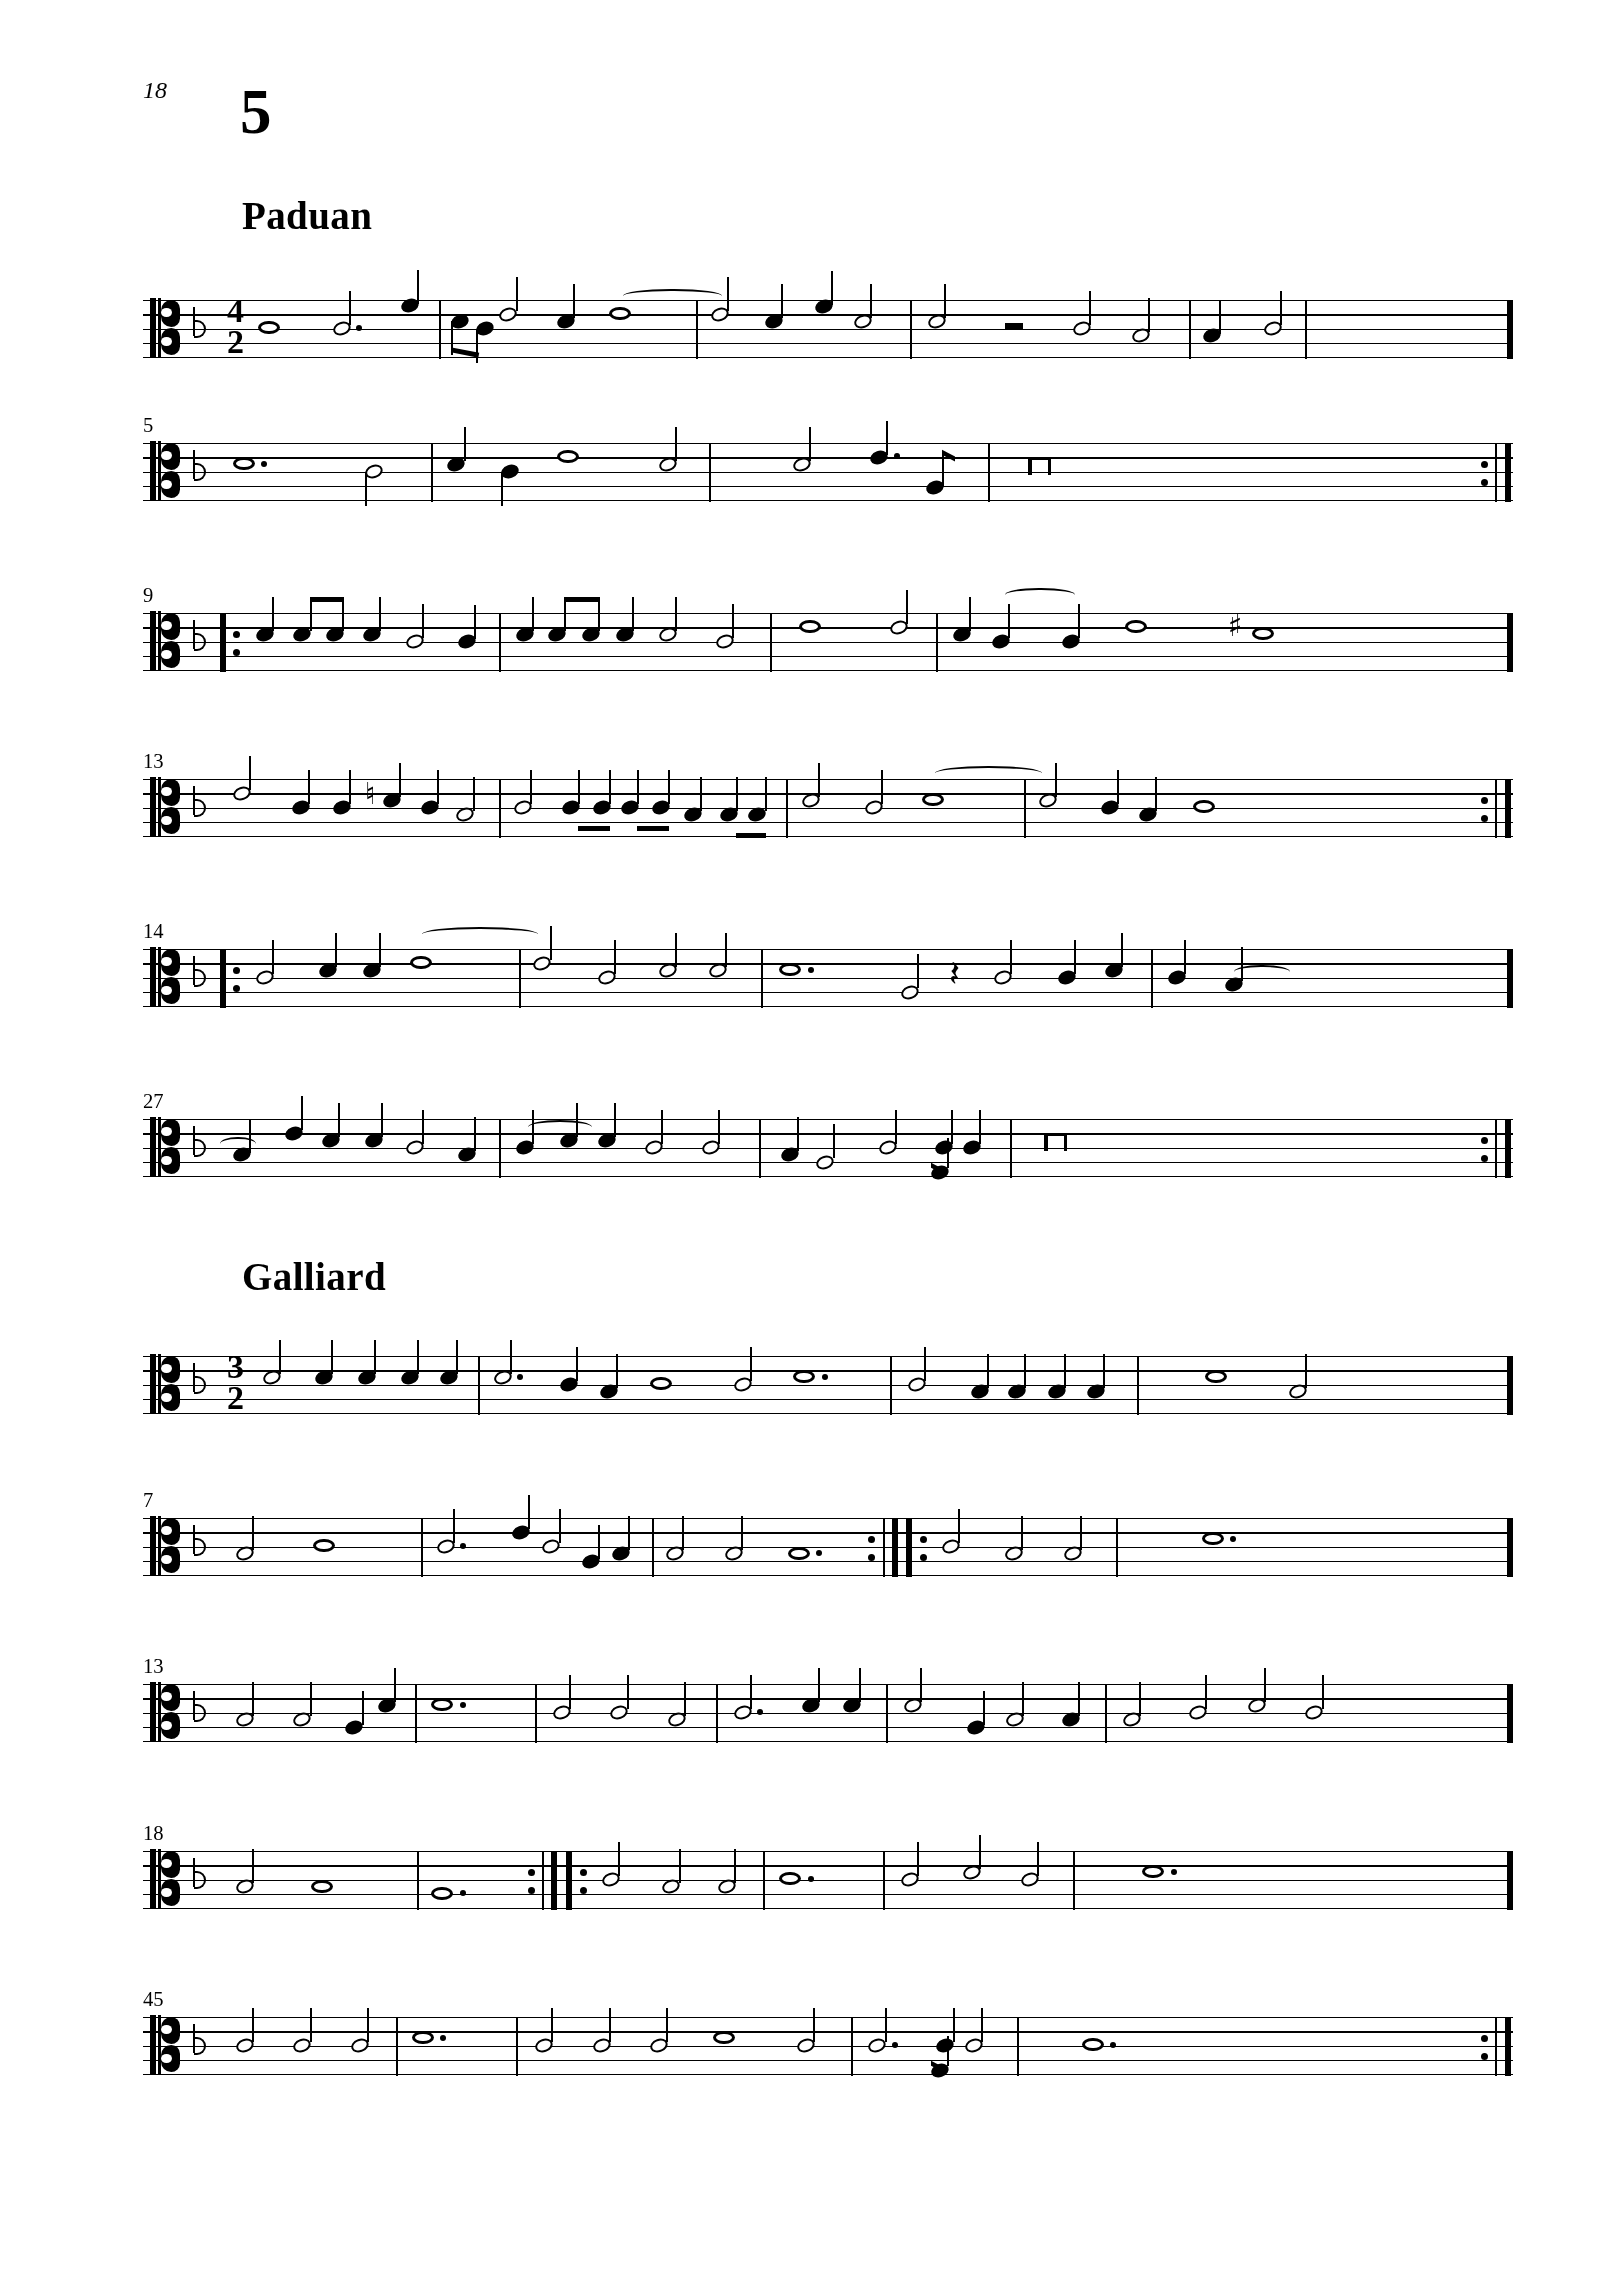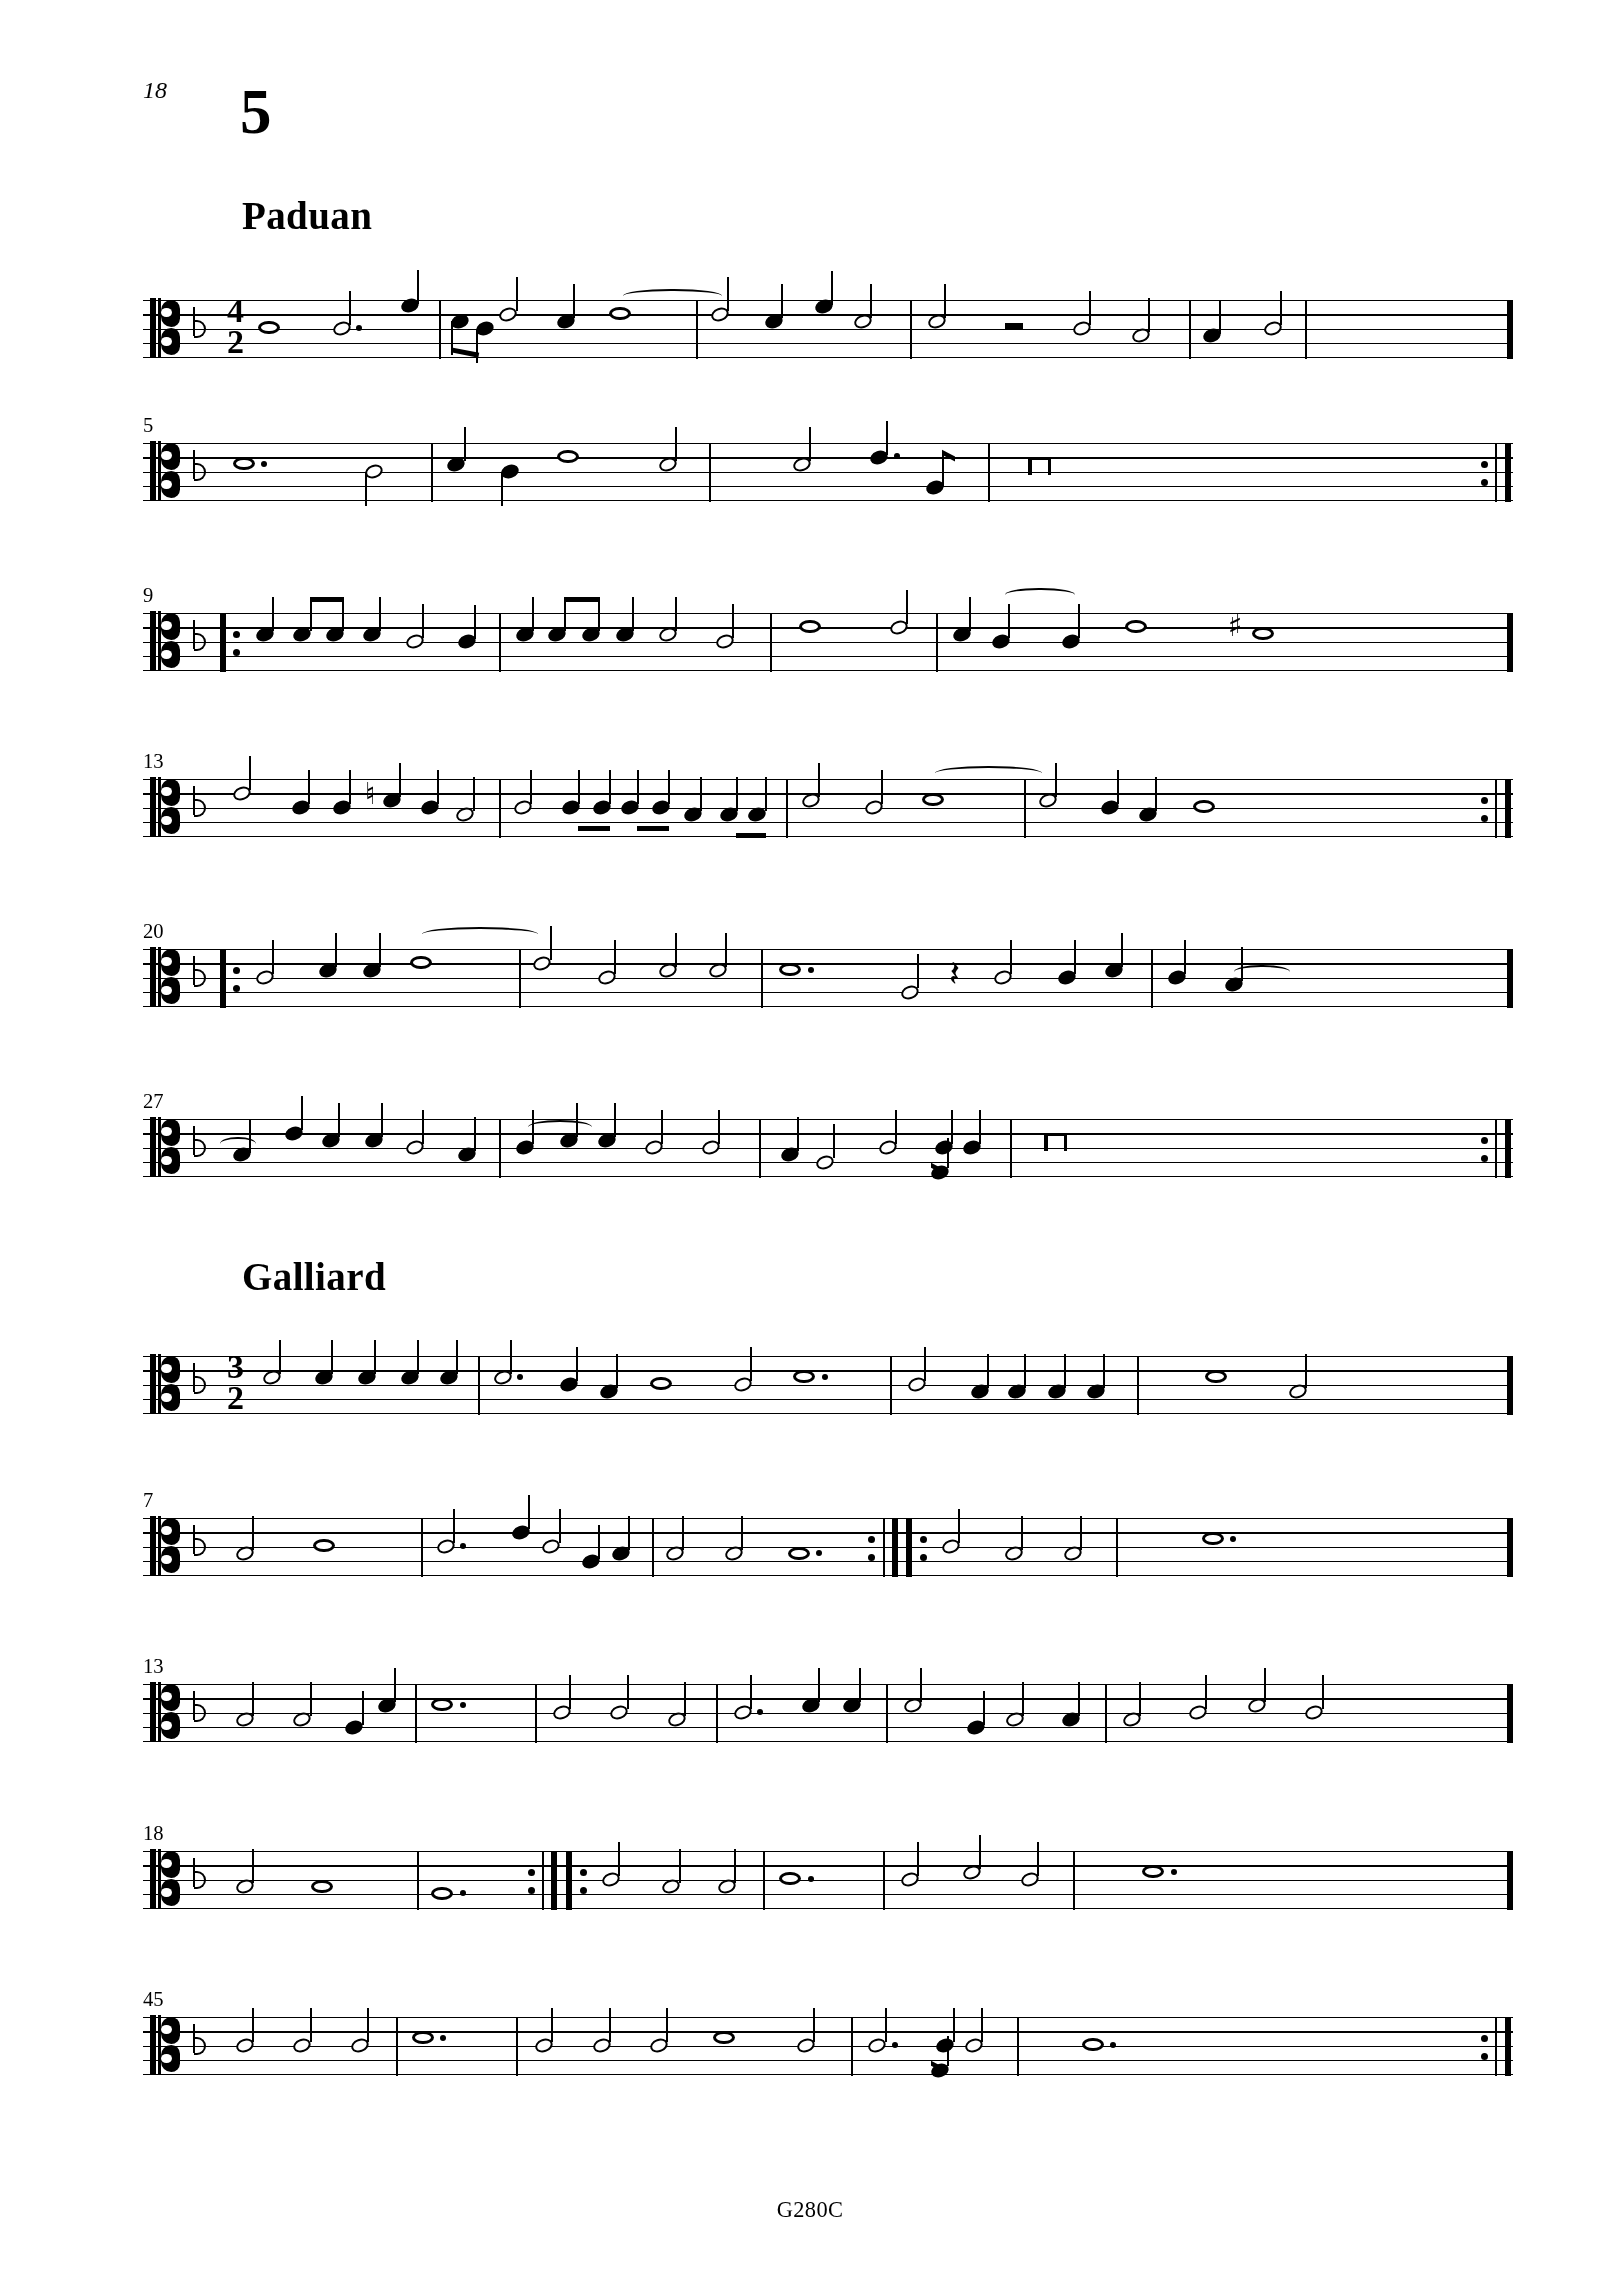--- a/index.html
+++ b/index.html
@@ -564,21 +564,21 @@
       <div class="stem" style="left:1012px; top:-1.8px; height:34px;"></div>
       <div class="note whole" style="left:1050px; top:21.5px;"></div>
       <div class="repeat-dots" style="left:1338px; top:18px;"></div>
       <div class="repeat-dots" style="left:1338px; top:36px;"></div>
       <div class="barline" style="left:1352px;"></div>
       <div class="barline thick" style="left:1362px;"></div>
     </div>
   </div>
 
   <div class="system" style="top:927px;">
-    <div class="measure-number">20</div>
+    <div class="measure-number">14</div>
     <div class="staff">
       <div class="line"></div>
         <div class="line"></div>
         <div class="line"></div>
         <div class="line"></div>
         <div class="line"></div>
 
       <div class="clef" style="left:7.2px;">
         <div class="cbar"></div>
           <div class="cbar2"></div>
@@ -1028,16 +1028,15 @@
 
       <div class="note whole" style="left:939px; top:21.5px;"></div>
       <div class="dot" style="left:967px; top:25px;"></div>
       <div class="repeat-dots" style="left:1338px; top:18px;"></div>
       <div class="repeat-dots" style="left:1338px; top:36px;"></div>
       <div class="barline" style="left:1352px;"></div>
       <div class="barline thick" style="left:1362px;"></div>
     </div>
   </div>
 
-  <div class="footer">G280C</div>
 
 </div>
 
 
 </body></html>

